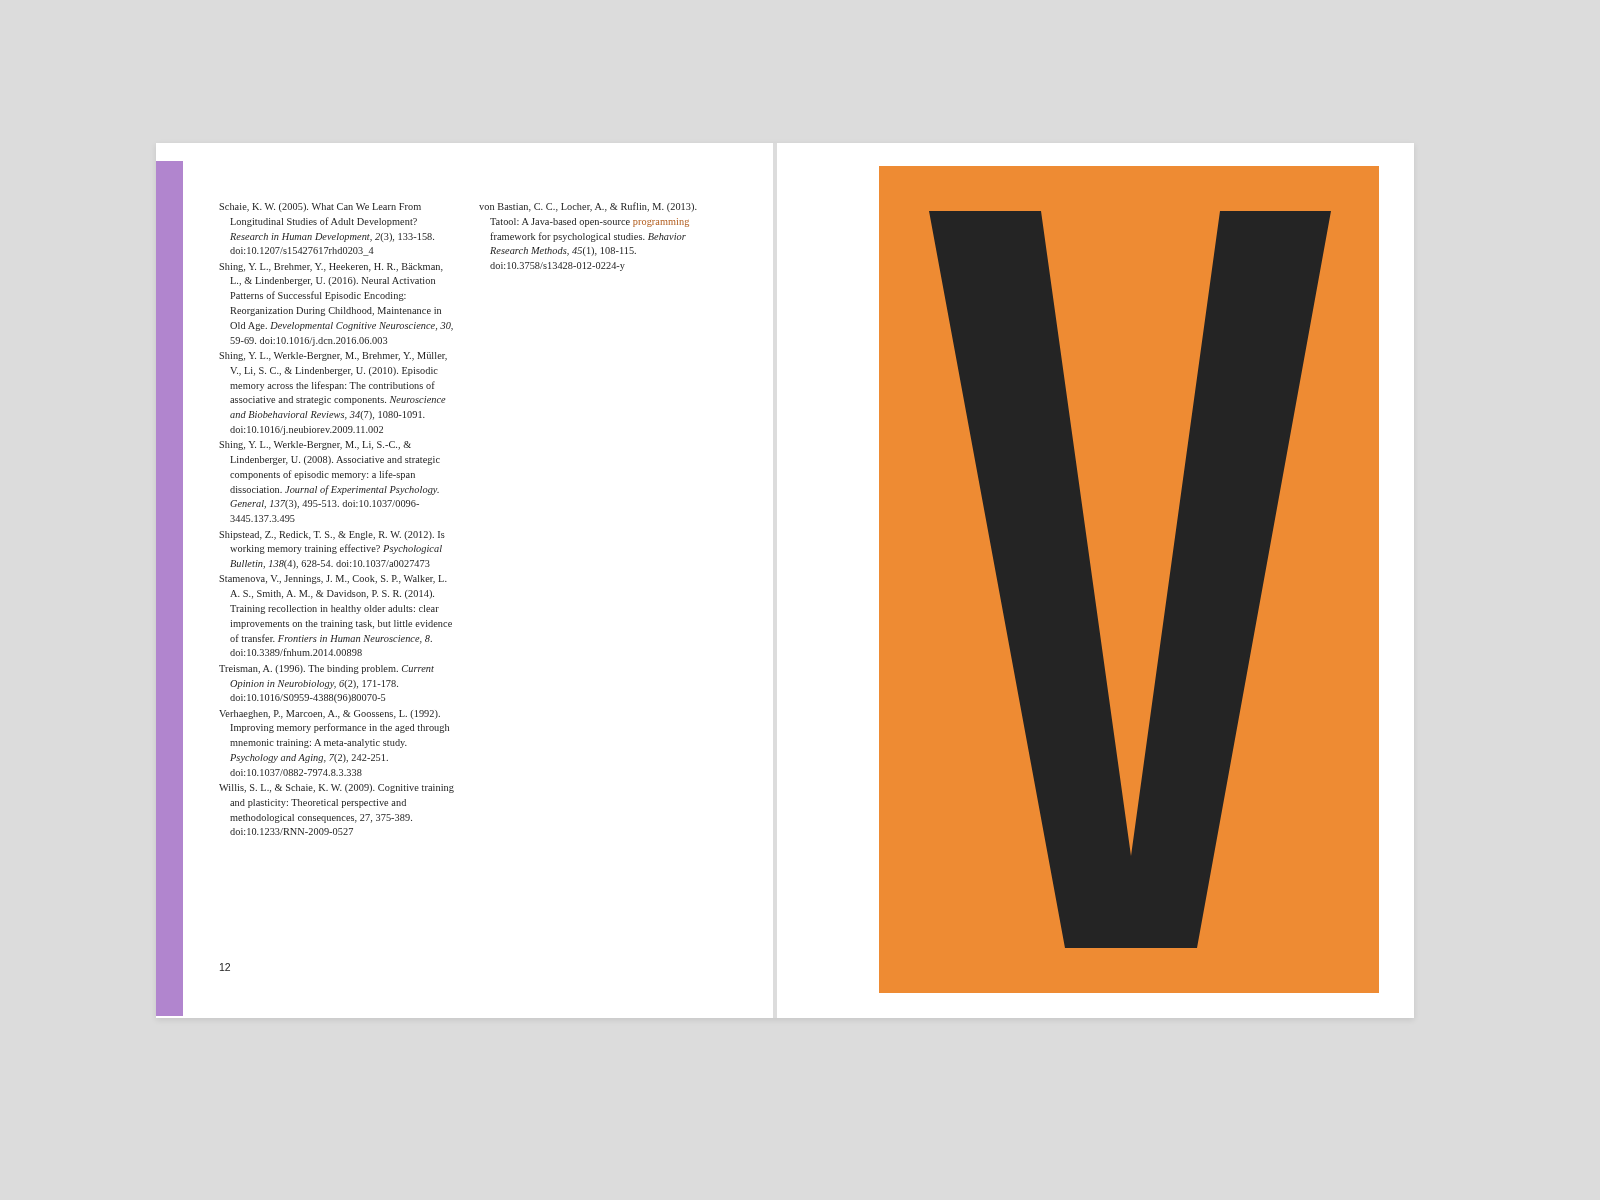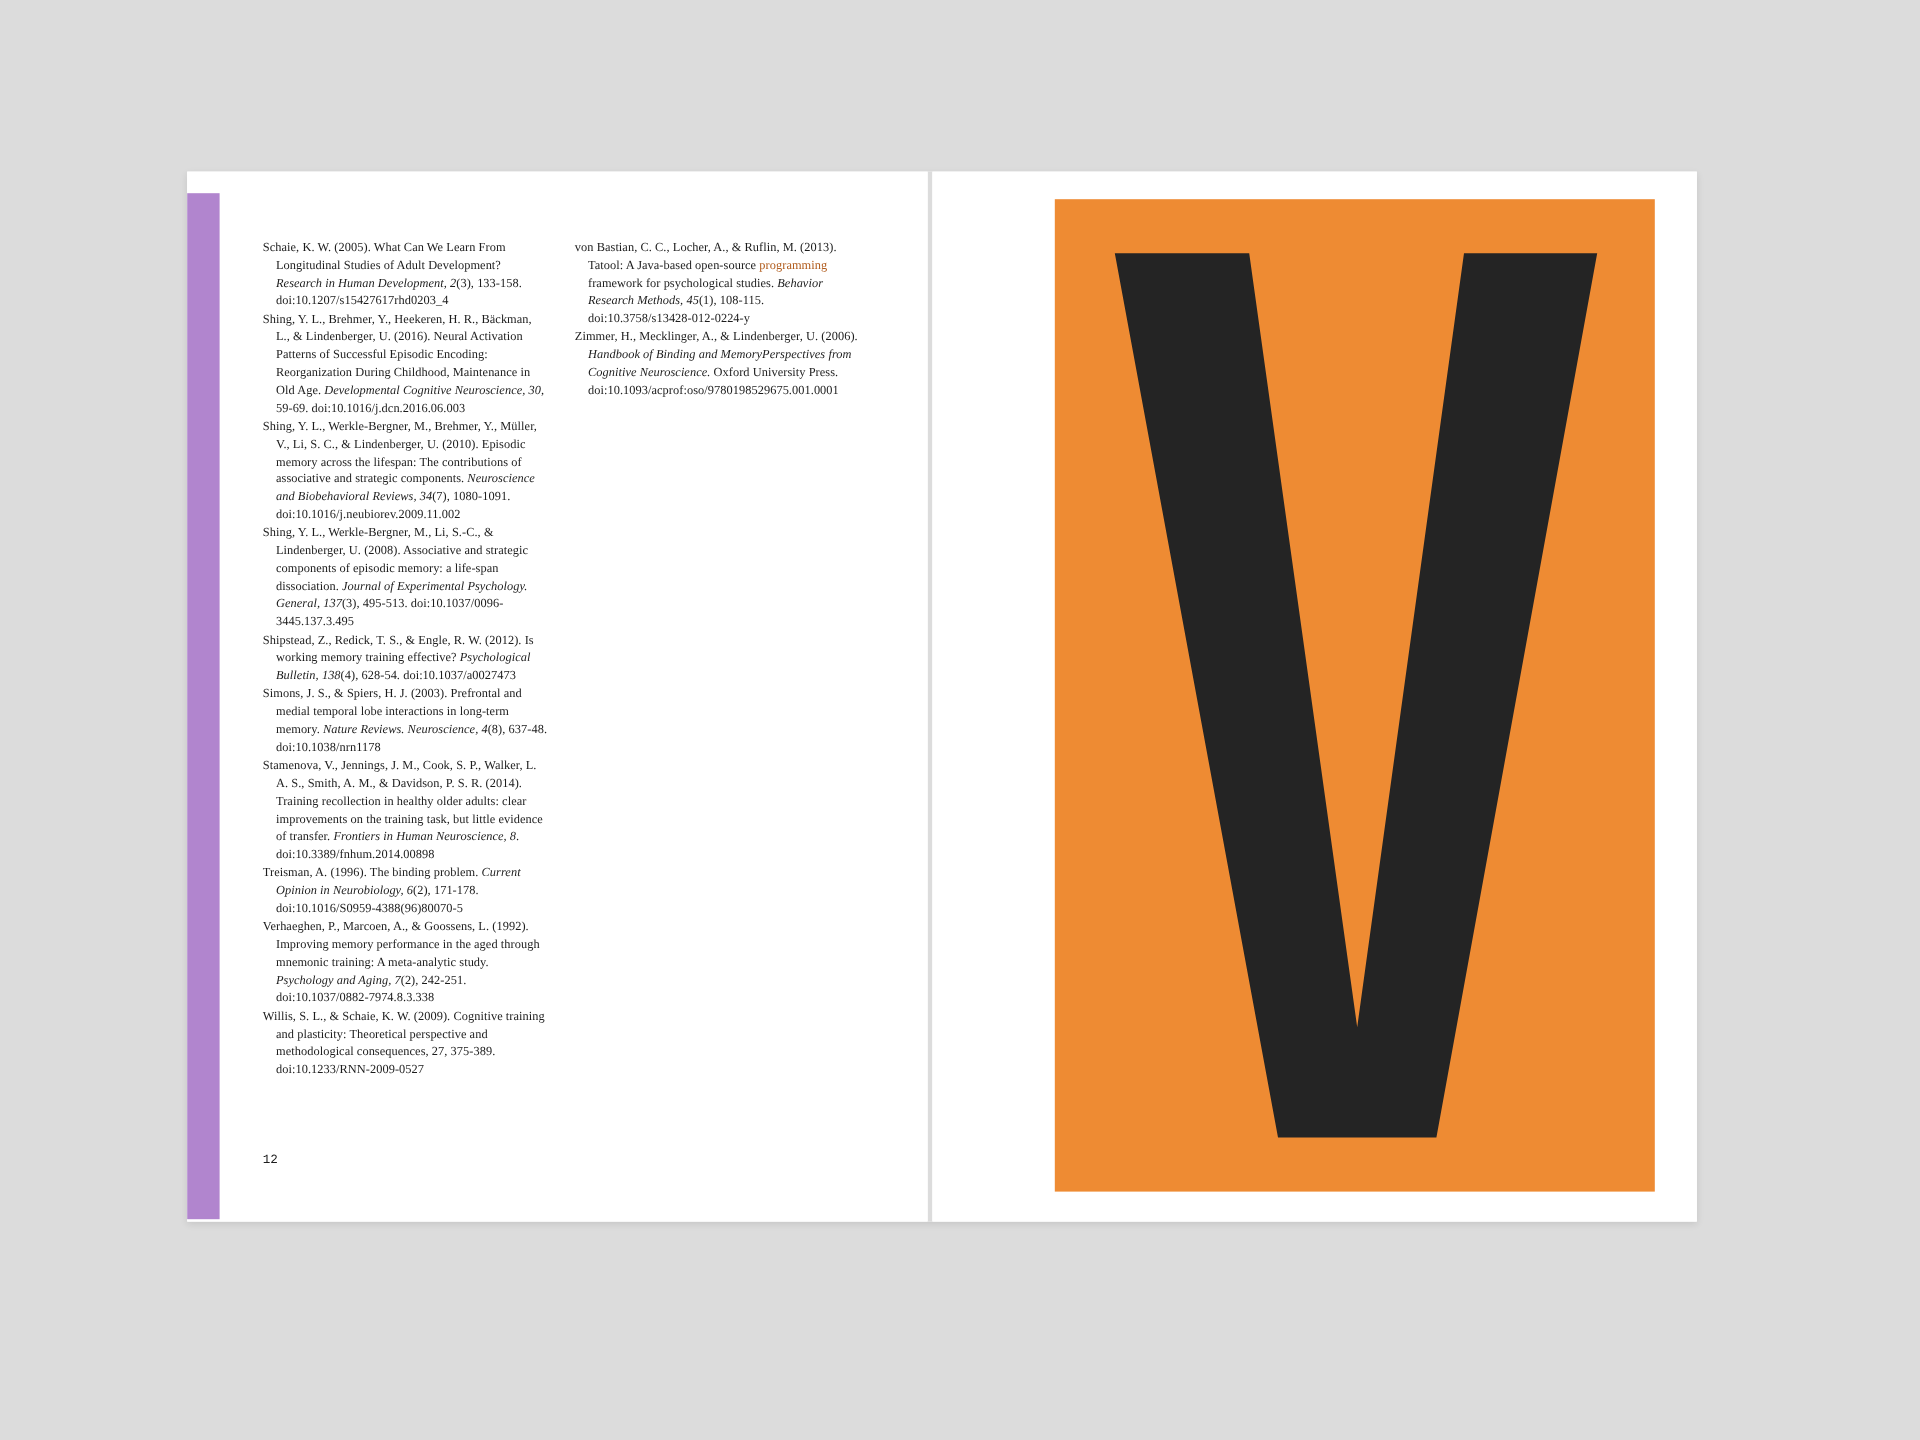--- a/index.html
+++ b/index.html
@@ -62,21 +62,21 @@
   }
   .ref i { }
   .ref .hl { color: #b05a1a; margin-top: 18px; }
 
   .folio {
     position: absolute;
     left: 63px;
     top: 818px;
     font-size: 10.5px;
     color: #1c1c1c;
-    font-family: Liberation Mono, monospace;
+    font-family: Liberation Sans, sans-serif;
     text-align: center;
   }
 
   
   .gutter {
     width: 4px;
     height: 875px;
     background: #dcdcdc;
   }
   .page-right {
@@ -112,29 +112,27 @@
   <div class="page-left">
     <div class="edge-bar" style="background: rgb(177, 133, 206);"></div>
 
     <div class="left-content">
       <div class="refs-col">
           <p class="ref">Schaie, K. W. (2005). What Can We Learn From Longitudinal Studies of Adult Development? <i>Research in Human Development, 2</i>(3), 133-158. doi:10.1207/s15427617rhd0203_4</p>
           <p class="ref">Shing, Y. L., Brehmer, Y., Heekeren, H. R., Bäckman, L., &amp; Lindenberger, U. (2016). Neural Activation Patterns of Successful Episodic Encoding: Reorganization During Childhood, Maintenance in Old Age. <i>Developmental Cognitive Neuroscience, 30</i>, 59-69. doi:10.1016/j.dcn.2016.06.003</p>
           <p class="ref">Shing, Y. L., Werkle-Bergner, M., Brehmer, Y., Müller, V., Li, S. C., &amp; Lindenberger, U. (2010). Episodic memory across the lifespan: The contributions of associative and strategic components. <i>Neuroscience and Biobehavioral Reviews, 34</i>(7), 1080-1091. doi:10.1016/j.neubiorev.2009.11.002</p>
           <p class="ref">Shing, Y. L., Werkle-Bergner, M., Li, S.-C., &amp; Lindenberger, U. (2008). Associative and strategic components of episodic memory: a life-span dissociation. <i>Journal of Experimental Psychology. General, 137</i>(3), 495-513. doi:10.1037/0096-3445.137.3.495</p>
           <p class="ref">Shipstead, Z., Redick, T. S., &amp; Engle, R. W. (2012). Is working memory training effective? <i>Psychological Bulletin, 138</i>(4), 628-54. doi:10.1037/a0027473</p>
-          <p class="ref">Simons, J. S., &amp; Spiers, H. J. (2003). Prefrontal and medial temporal lobe interactions in long-term memory. <i>Nature Reviews. Neuroscience, 4</i>(8), 637-48. doi:10.1038/nrn1178</p>
           <p class="ref">Stamenova, V., Jennings, J. M., Cook, S. P., Walker, L. A. S., Smith, A. M., &amp; Davidson, P. S. R. (2014). Training recollection in healthy older adults: clear improvements on the training task, but little evidence of transfer. <i>Frontiers in Human Neuroscience, 8</i>. doi:10.3389/fnhum.2014.00898</p>
           <p class="ref">Treisman, A. (1996). The binding problem. <i>Current Opinion in Neurobiology, 6</i>(2), 171-178. doi:10.1016/S0959-4388(96)80070-5</p>
           <p class="ref">Verhaeghen, P., Marcoen, A., &amp; Goossens, L. (1992). Improving memory performance in the aged through mnemonic training: A meta-analytic study. <i>Psychology and Aging, 7</i>(2), 242-251. doi:10.1037/0882-7974.8.3.338</p>
           <p class="ref">Willis, S. L., &amp; Schaie, K. W. (2009). Cognitive training and plasticity: Theoretical perspective and methodological consequences, 27, 375-389. doi:10.1233/RNN-2009-0527</p>
         </div>
       <div class="refs-col">
           <p class="ref">von Bastian, C. C., Locher, A., &amp; Ruflin, M. (2013). Tatool: A Java-based open-source <span class="hl">programming</span> framework for psychological studies. <i>Behavior Research Methods, 45</i>(1), 108-115. doi:10.3758/s13428-012-0224-y</p>
-          <p class="ref">Zimmer, H., Mecklinger, A., &amp; Lindenberger, U. (2006). <i>Handbook of Binding and MemoryPerspectives from Cognitive Neuroscience.</i> Oxford University Press. doi:10.1093/acprof:oso/9780198529675.001.0001</p>
         </div>
     </div>
 
     <div class="folio">12</div>
   </div>
 
   <div class="gutter"></div>
 
   <div class="page-right">
     <div class="poster" style="background: rgb(238, 139, 51);">

